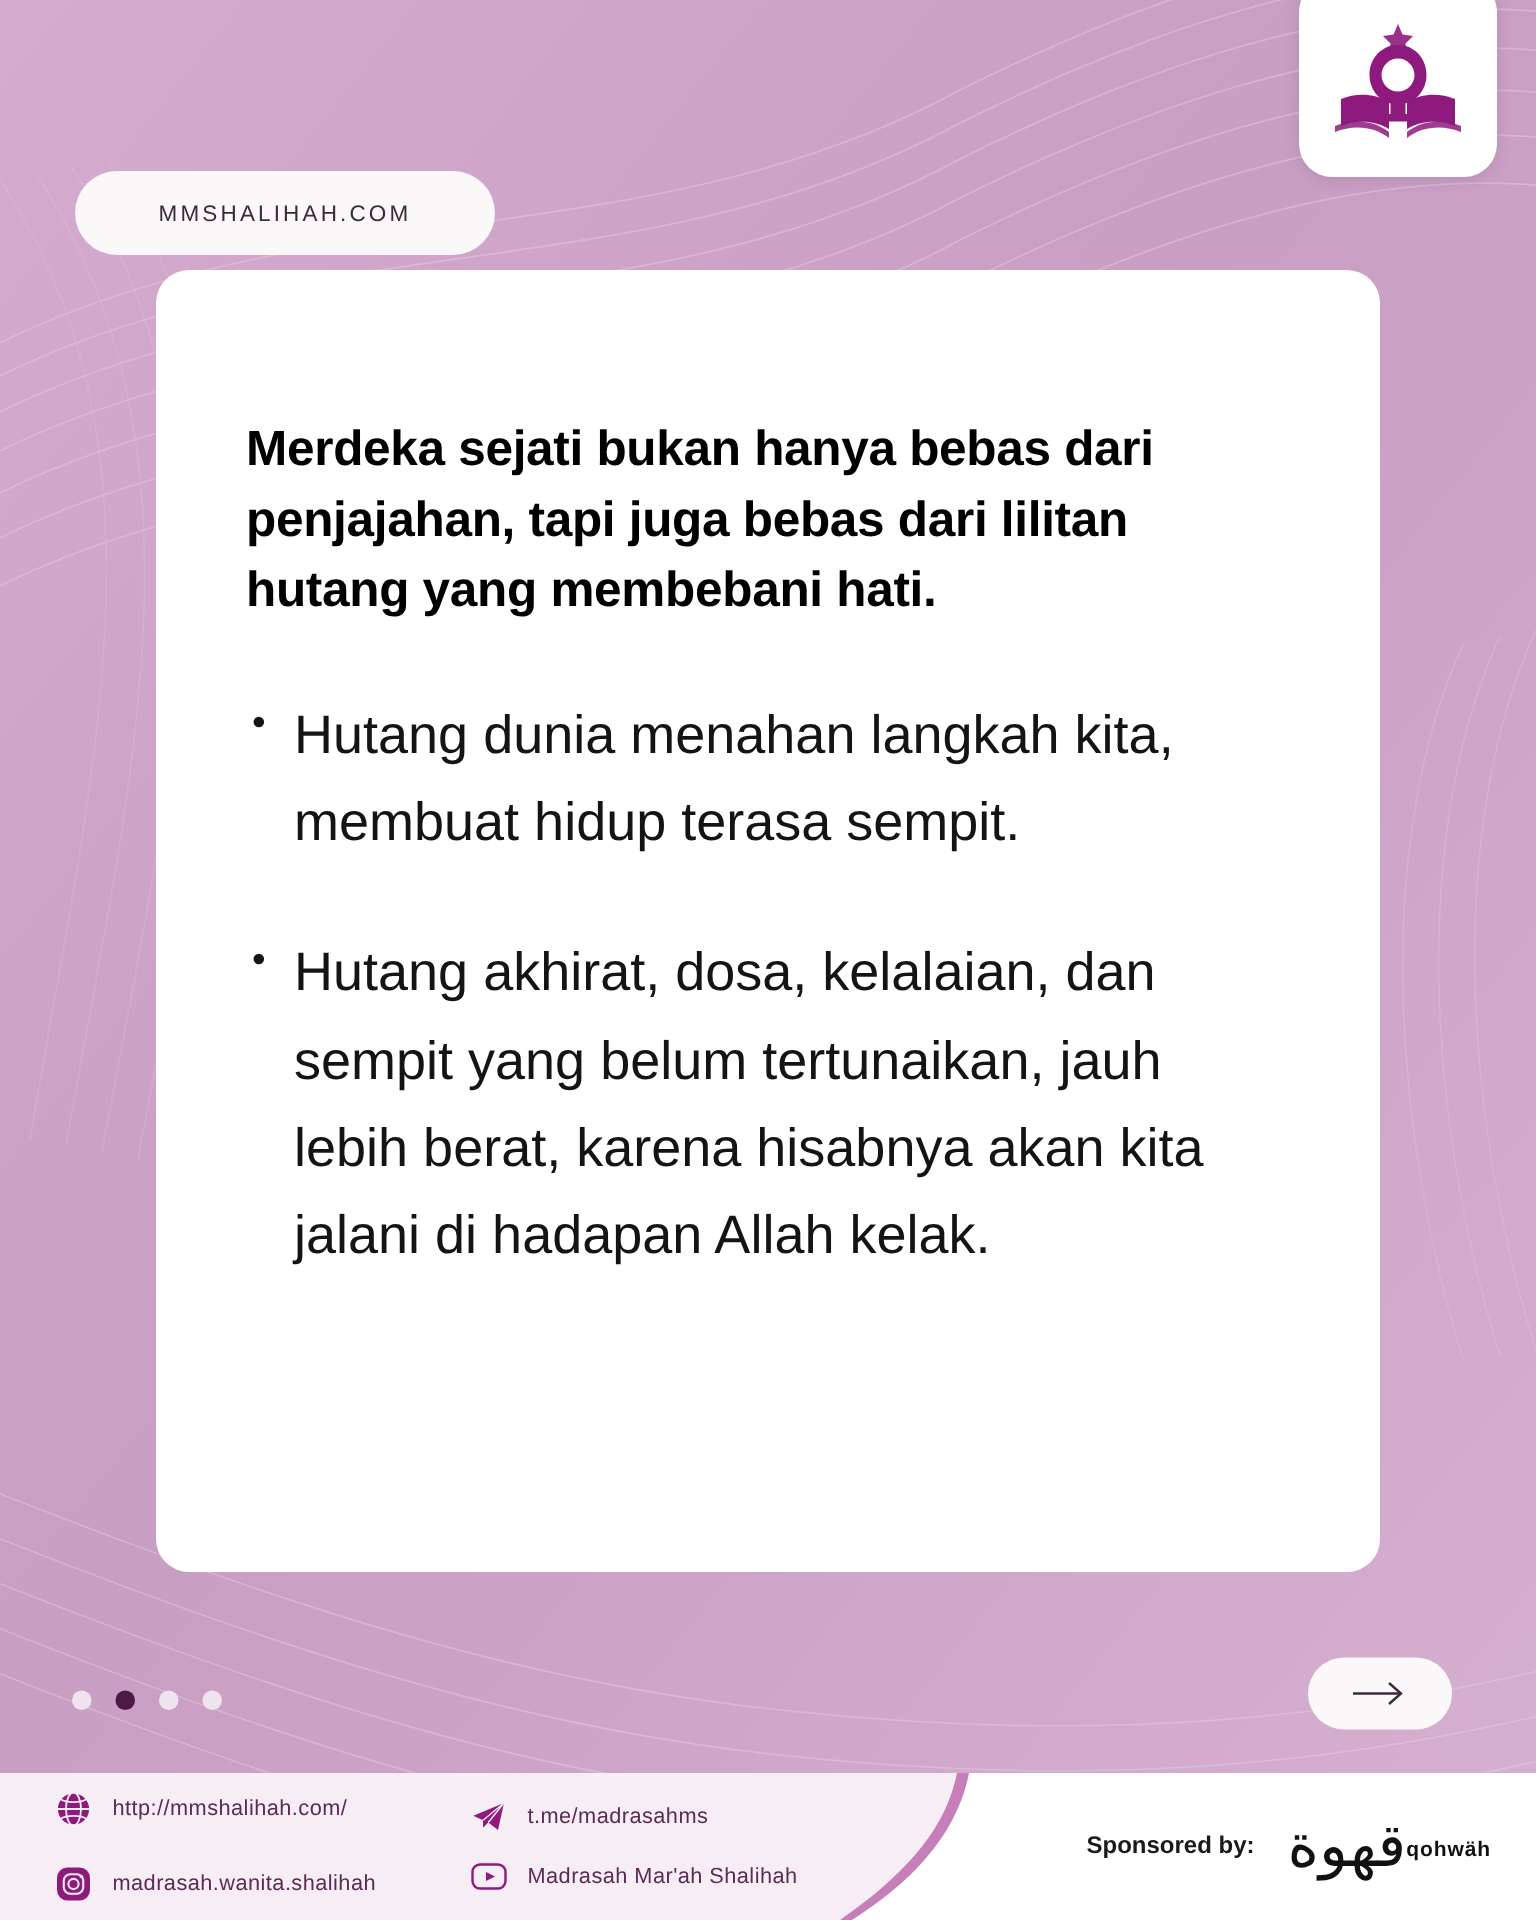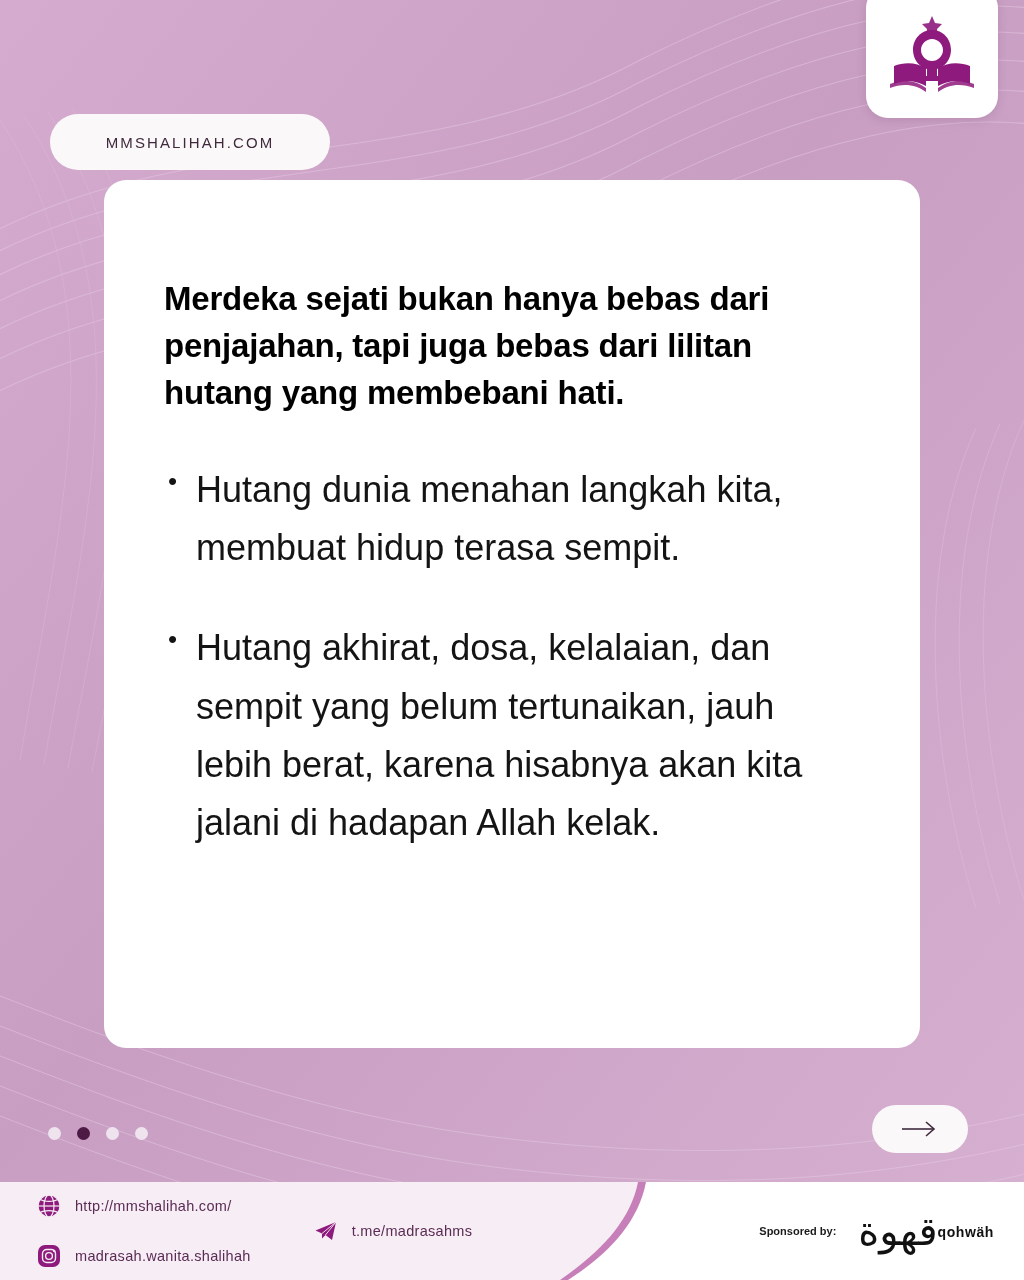--- a/index.html
+++ b/index.html
@@ -189,21 +189,21 @@
     position: absolute;
     right: 30px;
     bottom: 0;
     height: 98px;
     z-index: 4;
     display: flex;
     align-items: center;
     gap: 22px;
   }
   .sponsor-label {
-    font-size: 11px;
+    font-size: 16px;
     font-weight: bold;
     color: #1a1a1a;
   }
   .sponsor-logo {
     display: flex;
     flex-direction: row;
     align-items: center;
     line-height: 1;
   }
   .sponsor-ar {
@@ -340,20 +340,29 @@
     <div class="contact-col col2">
       <div class="contact-row">
         <span class="ic">
           <svg width="26" height="26" viewBox="0 0 26 26">
             <path d="M2.5 12.5 L23 4 L19 22 L12.5 17 L9 20.5 L9 15.5 Z" fill="#8e1a7d"></path>
             <path d="M9 15.5 L23 4 L12.5 17" fill="none" stroke="#f6eef4" stroke-width="0.9"></path>
           </svg>
         </span>
         <span class="txt">t.me/madrasahms</span>
       </div>
+      <div class="contact-row">
+        <span class="ic">
+          <svg width="26" height="26" viewBox="0 0 26 26">
+            <rect x="2" y="5" width="22" height="16" rx="5" fill="none" stroke="#8e1a7d" stroke-width="1.6"></rect>
+            <polygon points="11,10 17,13 11,16" fill="#8e1a7d"></polygon>
+          </svg>
+        </span>
+        <span class="txt">Madrasah Mar'ah Shalihah</span>
+      </div>
     </div>
 
     <div class="sponsor">
       <span class="sponsor-label">Sponsored by:</span>
       <span class="sponsor-logo">
         <span class="sponsor-ar">قهوة</span>
         <span class="sponsor-latin">qohwäh</span>
       </span>
     </div>
   </div>

